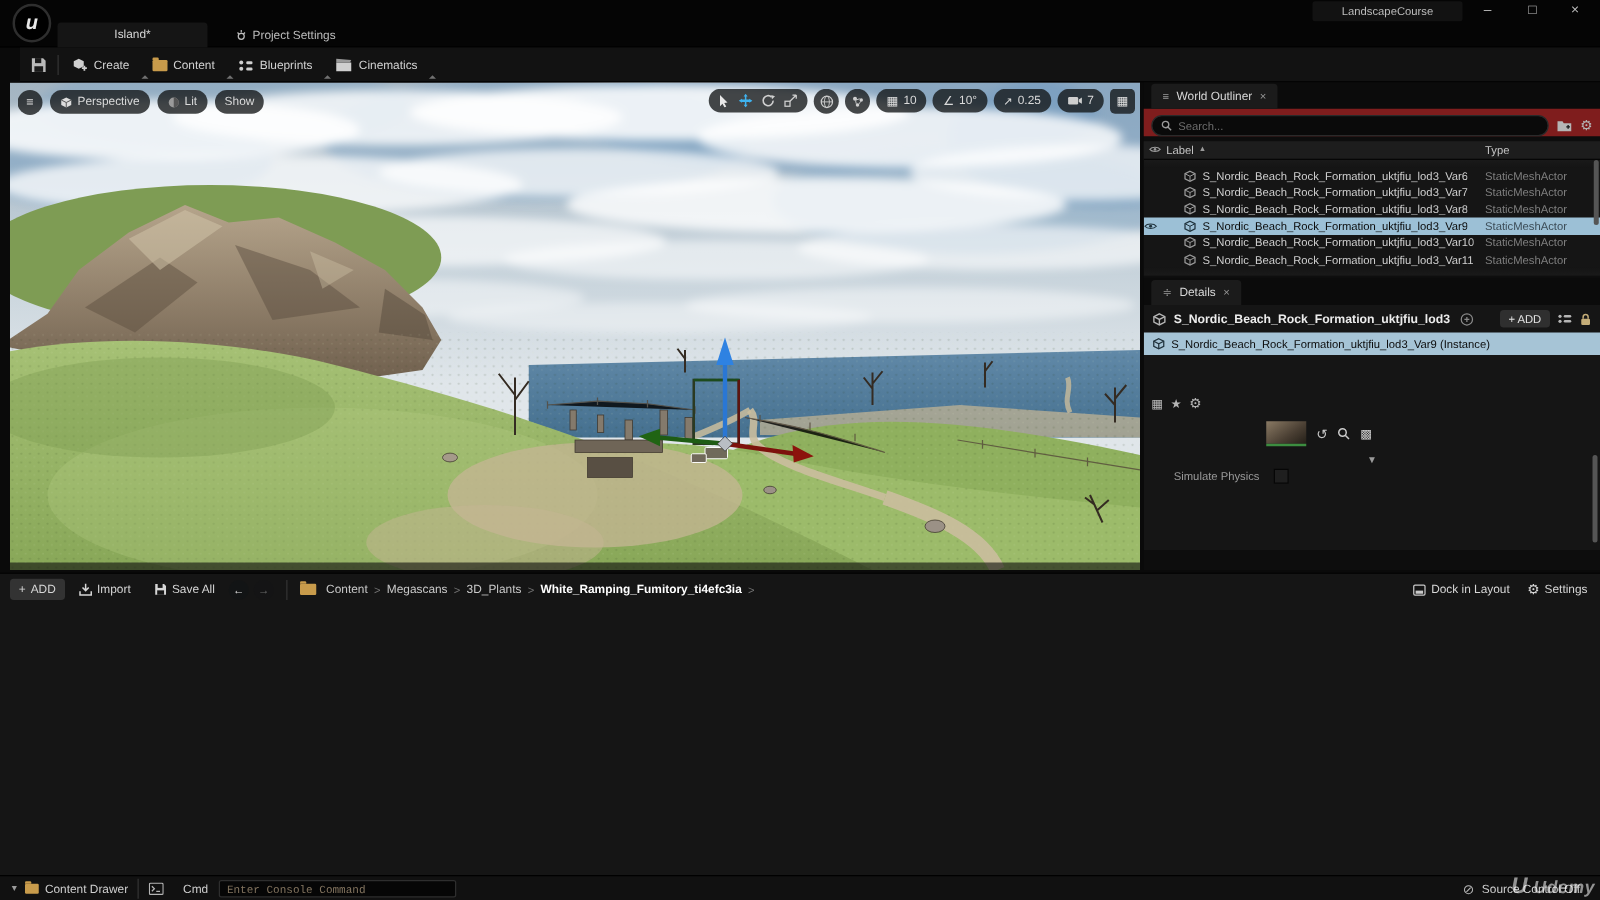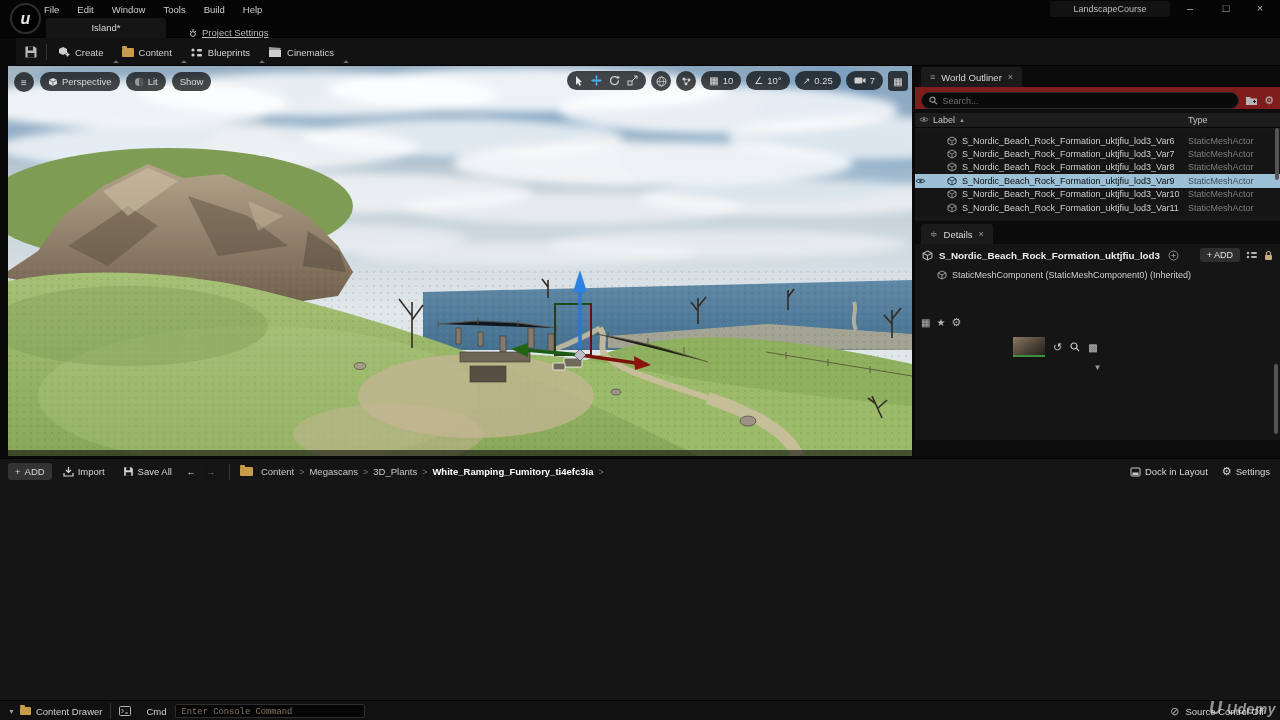--- a/index.html
+++ b/index.html
@@ -15,21 +15,21 @@
 
   
   #titlebar { left:0; top:0; width:1280px; height:18px; background:#050505; }
   #menubar { position:absolute; left:44px; top:0; height:18px; display:flex; gap:18px; align-items:center; font-size:9.5px; color:#cfcfcf; }
   #menubar span { cursor:default; }
   #apptitle { position:absolute; right:110px; top:1px; width:120px; height:16px; background:#121212; border-radius:2px; text-align:center; line-height:16px; font-size:9px; color:#bdbdbd; }
   .winbtn { position:absolute; top:0; width:28px; height:17px; text-align:center; line-height:16px; color:#bdbdbd; font-size:11px; }
   #ue-logo { position:absolute; left:10px; top:3px; width:31px; height:31px; border-radius:50%; background:#000; border:2px solid #2e2e2e; color:#e8e8e8; text-align:center; line-height:28px; font-size:16px; font-style:italic; font-weight:bold; z-index:5; }
   #tabbar { left:0; top:18px; width:1280px; height:20px; background:#050505; border-bottom:1px solid #000; }
   #level-tab { position:absolute; left:46px; top:0; width:120px; height:20px; background:#151515; border-radius:3px 3px 0 0; text-align:center; line-height:20px; font-size:9.5px; color:#d6d6d6; }
-  #proj-settings { position:absolute; left:188px; top:0; height:20px; display:flex; align-items:flex-end; gap:4px; color:#bdbdbd; font-size:9.5px;text-decoration:underline; }
+  #proj-settings { position:absolute; left:188px; top:0; height:20px; display:flex; align-items:center; gap:4px; color:#bdbdbd; font-size:9.5px; }
   #toolbar { left:16px; top:38px; width:1280px; height:28px; background:#121212; border-bottom:1px solid #000; }
   .tbtn { display:flex; align-items:center; gap:5px; color:#d2d2d2; font-size:9.5px; padding:0 8px; height:28px; }
   .modebtn { width:26px; height:22px; border-radius:3px; display:flex; align-items:center; justify-content:center; }
   .modebtn.active { background:#0c2e45; }
 
   
   #viewport { left:8px; top:66px; width:904px; height:390px; background:#222; overflow:hidden; }
   #vp-tl { left:14px; top:72px; display:flex; gap:6px; z-index:4; }
   #vp-tr { right:372px; top:71px; display:flex; gap:5px; z-index:4; }
   .roundbtn { width:20px; height:20px; border-radius:50%; background:rgba(18,20,22,.78); display:flex; align-items:center; justify-content:center; color:#ddd; }
@@ -66,28 +66,20 @@
   #console-input::placeholder { color:#83745f; font-family:"Liberation Mono", monospace; }
   #watermark { position:absolute; right:4px; top:698px; font-size:14px; font-style:italic; font-weight:bold; color:rgba(255,255,255,.55); letter-spacing:.5px; z-index:9; }
   #watermark .wu { font-size:18px; }
   svg { display:block; }
 </style>
 </head>
 <body>
 
 <div class="abs" id="titlebar">
   <div id="ue-logo">u</div>
-  <div id="menubar">
-      <span>File</span>
-      <span>Edit</span>
-      <span>Window</span>
-      <span>Tools</span>
-      <span>Build</span>
-      <span>Help</span>
-    </div>
   <div id="apptitle">LandscapeCourse</div>
   <div class="winbtn" style="right:76px">–</div>
   <div class="winbtn" style="right:40px">□</div>
   <div class="winbtn" style="right:6px">×</div>
 </div>
 
 <div class="abs" id="tabbar">
   <div id="level-tab">Island*</div>
   <div id="proj-settings">
     <svg width="10" height="10" viewBox="0 0 10 10">
@@ -536,42 +528,46 @@
           <circle cx="2" cy="3" r="1.3" fill="#b5b5b5"></circle>
           <circle cx="2" cy="7" r="1.3" fill="#b5b5b5"></circle>
           <rect x="5" y="2" width="6" height="2" rx="1" fill="#b5b5b5"></rect>
           <rect x="5" y="6" width="6" height="2" rx="1" fill="#b5b5b5"></rect>
         </svg>
       <svg width="9" height="11" viewBox="0 0 9 11">
           <rect x="1" y="5" width="7" height="5" rx="1" fill="#c4ad78"></rect>
           <path d="M2.5 5V3.5a2 2 0 014 0V5" fill="none" stroke="#c4ad78" stroke-width="1.2"></path>
         </svg>
     </div>
-    <div class="row" style="height:18px; font-size:9px; gap:5px; padding:0 7px 0 22px; color:#cfcfcf;">
+    <div class="row" style="height:18px; background:#a6c4d6; color:#0b0b0b; font-size:9px; gap:5px; padding:0 7px;">
       <svg width="10" height="10" viewBox="0 0 10 10">
-          <path d="M5 1l4 2v4L5 9 1 7V3z" fill="none" stroke="#9a9a9a"></path>
-          <path d="M1 3l4 2 4-2M5 5v4" stroke="#9a9a9a" fill="none"></path>
-        </svg>
-      <span>StaticMeshComponent (StaticMeshComponent0) (Inherited)</span>
+          <path d="M5 1l4 2v4L5 9 1 7V3z" fill="none" stroke="#20333d"></path>
+          <path d="M1 3l4 2 4-2M5 5v4" stroke="#20333d" fill="none"></path>
+        </svg>
+      <span>S_Nordic_Beach_Rock_Formation_uktjfiu_lod3_Var9 (Instance)</span>
     </div>
     <div class="row" style="margin:32px 6px 0 6px; gap:6px;">
       <span style="font-size:10px;color:#b5b5b5">▦</span>
       <span style="font-size:10px;color:#b5b5b5">★</span>
       <span style="font-size:11px;color:#b5b5b5">⚙</span>
     </div>
     <div class="row" style="margin-top:8px; padding-left:98px; gap:8px;">
       <div style="width:32px; height:20px; background:linear-gradient(145deg,#8a7a64,#4a3f33 60%,#241f18); border-bottom:2px solid #3c8d40;"></div>
       <span style="color:#c9c9c9; font-size:11px;">↺</span>
       <svg width="10" height="10" viewBox="0 0 10 10">
           <circle cx="4" cy="4" r="3" fill="none" stroke="#c9c9c9" stroke-width="1.2"></circle>
           <line x1="6.2" y1="6.2" x2="9.2" y2="9.2" stroke="#c9c9c9" stroke-width="1.2"></line>
         </svg>
       <span style="color:#c9c9c9; font-size:10px;">▩</span>
     </div>
     <div style="text-align:center; color:#9a9a9a; font-size:8px; margin-top:6px;">▼</div>
+    <div class="row" style="height:18px; padding:0 8px 0 24px; gap:8px;">
+      <span style="color:#9a9a9a; font-size:9px; width:72px;">Simulate Physics</span>
+      <span style="width:12px; height:12px; background:#1f1f1f; border:1px solid #060606; display:inline-block;"></span>
+    </div>
     <div class="scrollbar" style="right:2px; top:120px; height:70px;"></div>
   </div>
 </div>
 
 <div class="abs" id="cbrowser">
   <div id="cb-head">
     <div class="cb-btn" id="cb-add">+ <span>ADD</span></div>
     <div class="cb-btn">
       <svg width="11" height="11" viewBox="0 0 11 11">
           <path d="M5.5 1v5M3 4l2.5 2.5L8 4" stroke="#d6d6d6" fill="none" stroke-width="1.2"></path>

